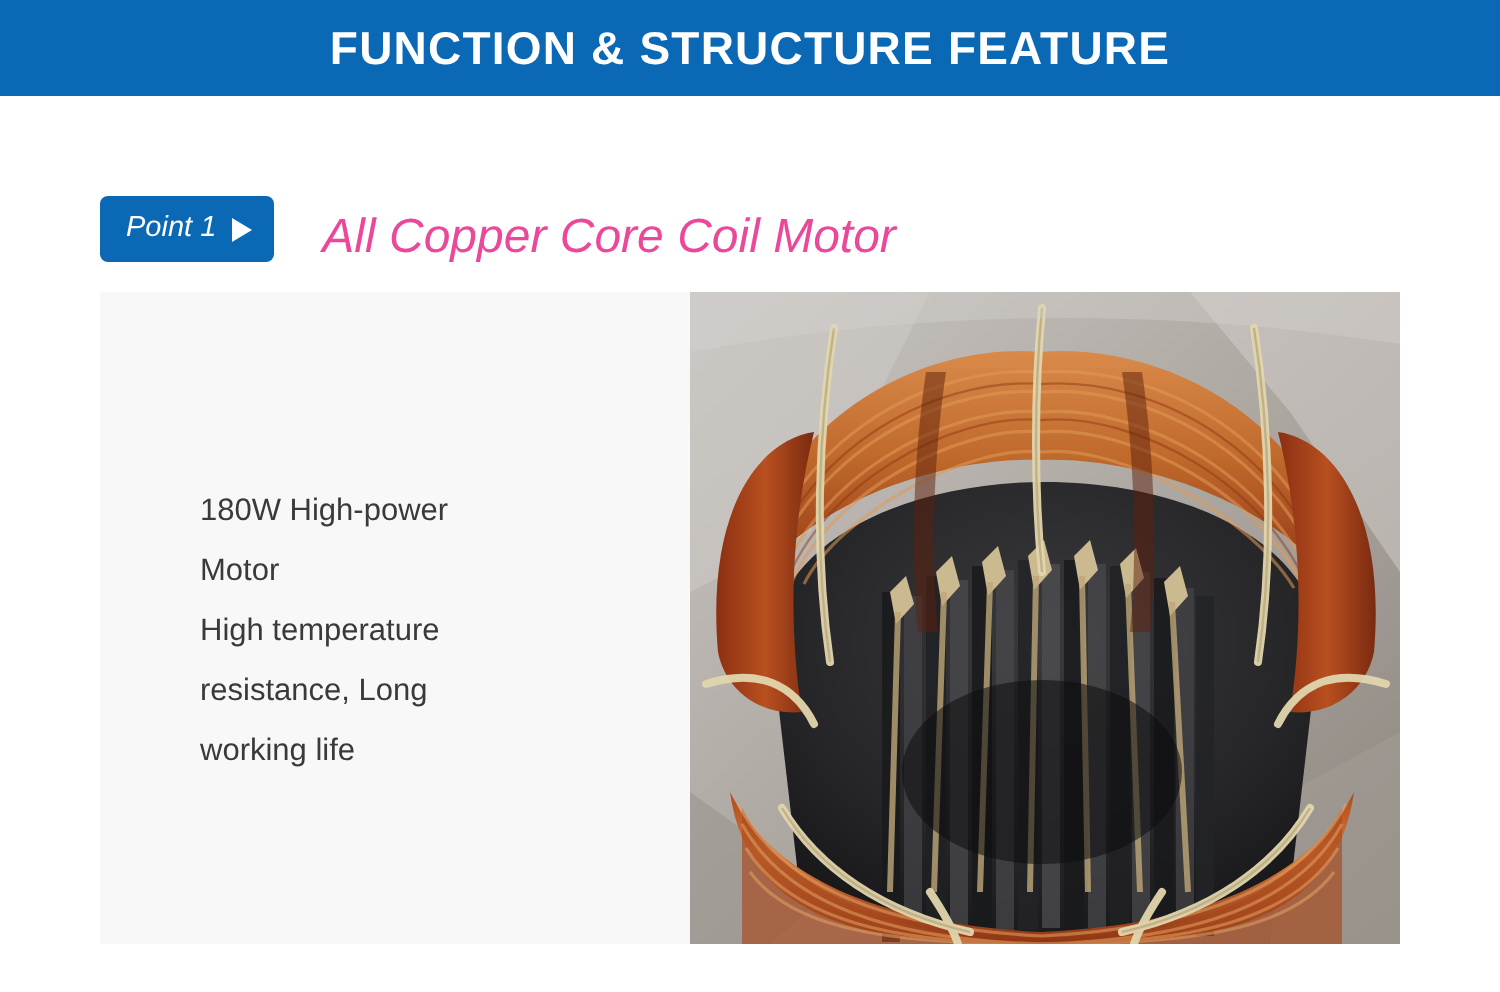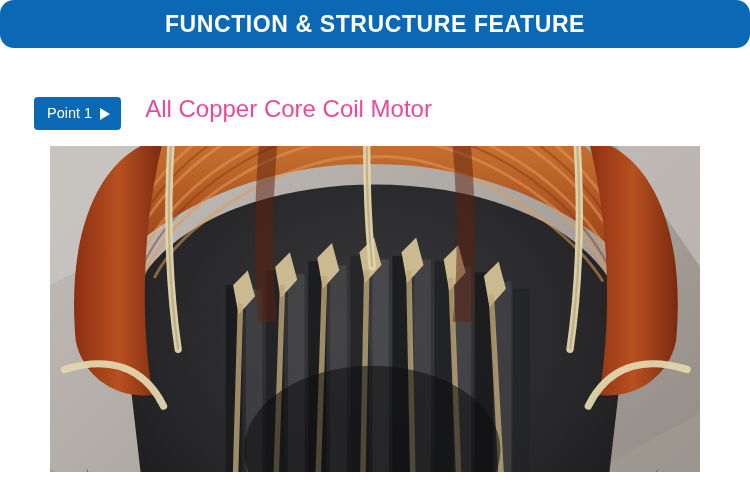--- a/index.html
+++ b/index.html
@@ -20,39 +20,39 @@
   .header-banner {
     position: absolute;
     left: 0;
     top: 0;
     width: 750px;
     height: 48px;
     background: #0a68b5;
     display: flex;
     align-items: center;
     justify-content: center;
-    border-radius: 14px;
   }
   .header-title {
     color: #ffffff;
     font-size: 23px;
     font-weight: 700;
     letter-spacing: 0.6px;
     line-height: 1;
     white-space: nowrap;
   }
 
   
   .point-row {
     position: absolute;
-    left: 34px;
+    left: 50px;
     top: 97px;
     height: 34px;
     display: flex;
-    align-items: flex-start;
+    align-items: flex-end;
+    font-style: italic;
   }
   .point-badge {
     background: #0a68b5;
     border-radius: 4px;
     height: 33px;
     padding: 0 11px 0 13px;
     display: flex;
     align-items: center;
     gap: 8px;
     box-sizing: border-box;
@@ -136,20 +136,29 @@
 <div class="point-row">
   <div class="point-badge">
     <span class="point-badge-label">Point 1</span>
     <span class="point-badge-arrow"></span>
   </div>
   <div class="point-heading">All Copper Core Coil Motor</div>
 </div>
 
 <div class="content-panel">
 
+  <div class="panel-text-col">
+    <div class="panel-text">
+      <p>180W High-power</p>
+      <p>Motor</p>
+      <p>High temperature</p>
+      <p>resistance, Long</p>
+      <p>working life</p>
+    </div>
+  </div>
 
   <div class="panel-photo">
     <svg class="photo-canvas" viewBox="0 0 355 326" preserveAspectRatio="xMidYMid slice">
       <defs>
         <linearGradient id="bgMetal" x1="0" y1="0" x2="1" y2="1">
           <stop offset="0%" stop-color="#c8c5c2"></stop>
           <stop offset="45%" stop-color="#b0aaa4"></stop>
           <stop offset="100%" stop-color="#8d867f"></stop>
         </linearGradient>
         <radialGradient id="coreDark" cx="50%" cy="35%" r="75%">

